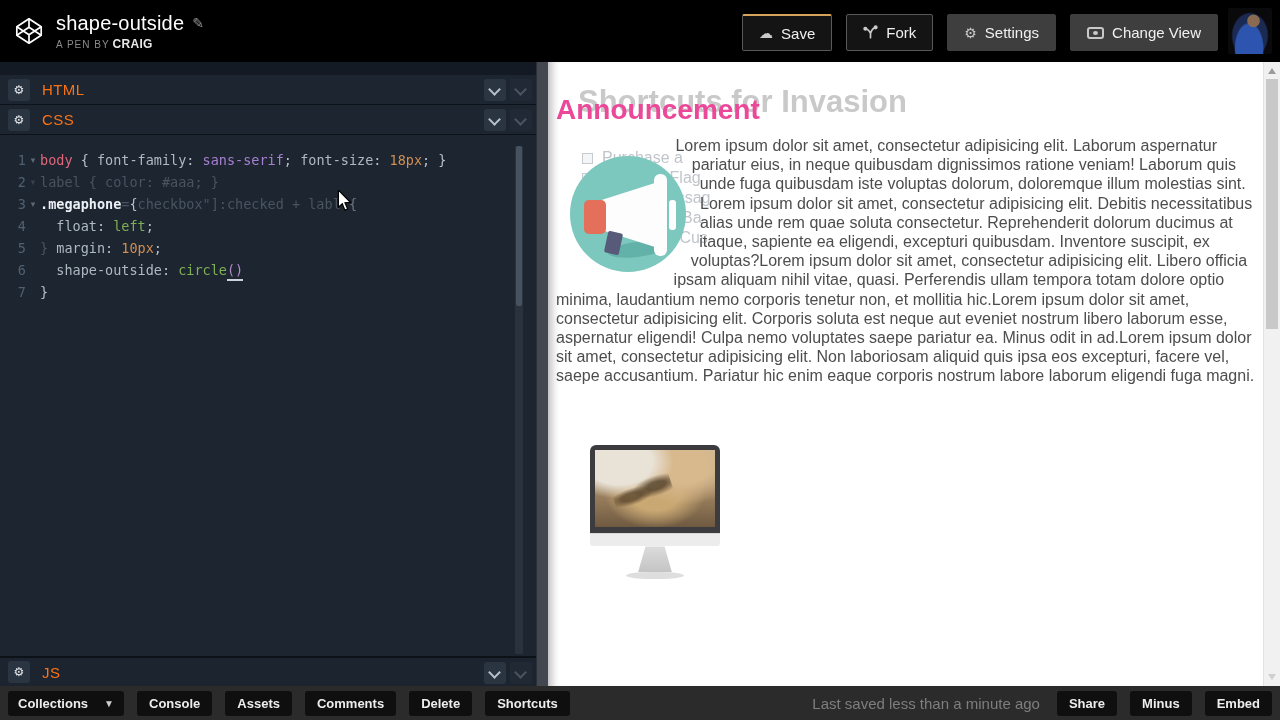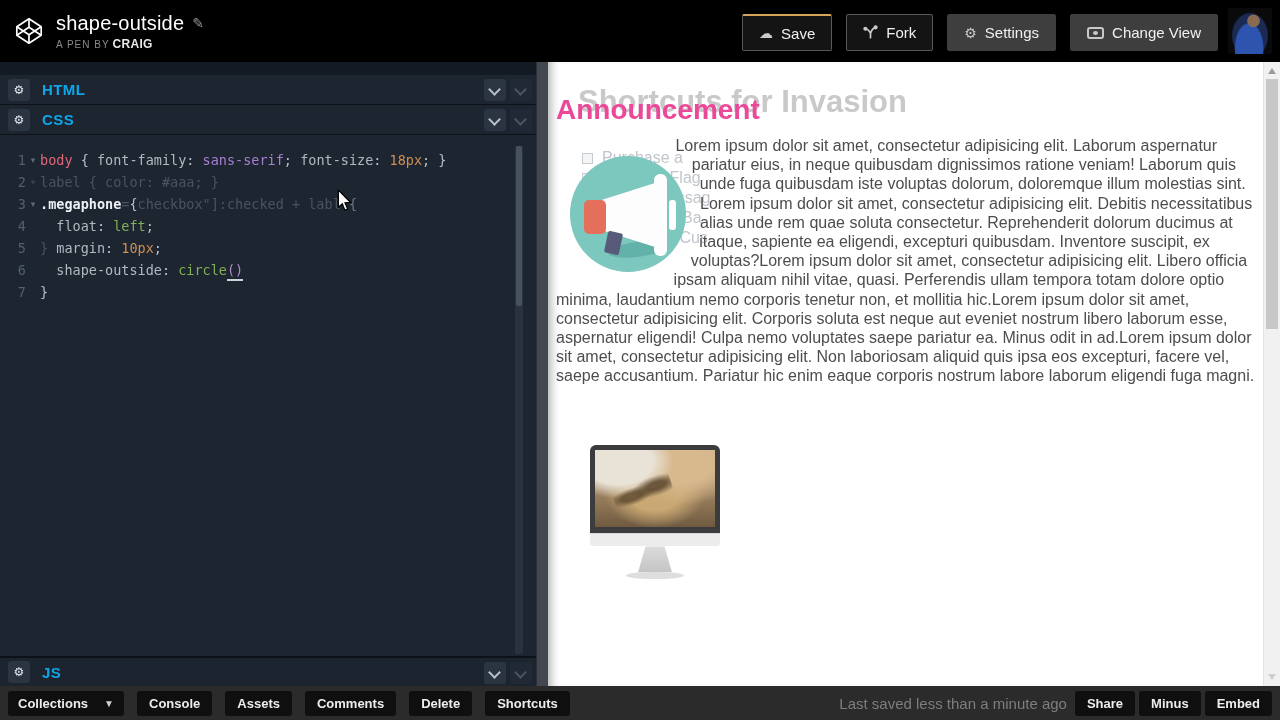--- a/index.html
+++ b/index.html
@@ -38,21 +38,21 @@
 
   
   .editor-panel { width:536px; background:#1d2531; display:flex; flex-direction:column; position:relative; }
   .top-strip { height:13px; background:#141a23; }
   .sec-row { height:30px; display:flex; align-items:center; position:relative;
              background:#1d2531; border-bottom:1px solid #0d1118; }
   .sec-row.js { border-bottom:none; border-top:2px solid #0d1118; background:#1c242f; }
   .gear-btn { width:22px; height:22px; margin-left:8px; border-radius:3px; background:#2b3542;
               display:flex; align-items:center; justify-content:center; cursor:pointer; }
   .gear-btn span { color:#e6e9ee; font-size:12px; font-family:"DejaVu Sans", sans-serif; }
-  .sec-label { margin-left:12px; color:#0ea5e9; font-weight:700; font-size:15px; letter-spacing:.4px; }
+  .sec-label { margin-left:12px; color:#f97316; font-weight:400; font-size:15px; letter-spacing:.4px; }
   .chev-btn { position:absolute; right:30px; top:4px; width:22px; height:22px; border-radius:3px;
               background:#2b3542; cursor:pointer; }
   .chev-btn::after { content:""; position:absolute; left:6px; top:6px; width:7px; height:7px;
                      border-right:2px solid #b7c0cb; border-bottom:2px solid #b7c0cb; transform:rotate(45deg); }
   .chev-btn.faint { right:4px; opacity:.3; }
 
   .code-area { flex:1; position:relative; padding-top:14px; font-family:"DejaVu Sans Mono", monospace;
                font-size:13.5px; overflow:hidden; }
   .code-line { display:flex; height:22px; line-height:22px; white-space:pre; }
   .ln { width:26px; text-align:right; color:#506070; flex:0 0 26px; }
@@ -148,21 +148,21 @@
   .pv-thumb { position:absolute; top:17px; left:2px; width:12px; height:250px; background:#c8c8c8; }
 
   
   .footer { height:34px; background:#2b2b2c; display:flex; align-items:center; padding:0 8px; gap:13px; }
   .fbtn { background:#0f0f0f; color:#ededed; font-size:13px; font-weight:700; padding:5px 12px;
           border-radius:3px; cursor:pointer; white-space:nowrap; }
   .fselect { background:#0f0f0f; color:#ededed; font-size:13px; font-weight:700; width:116px;
              padding:5px 10px; border-radius:3px; display:flex; justify-content:space-between;
              align-items:center; cursor:pointer; }
   .fselect .caret { color:#cfcfcf; font-size:10px; }
-  .f-right { margin-left:auto; display:flex; align-items:center; gap:4px; }
+  .f-right { margin-left:auto; display:flex; align-items:center; gap:13px; }
   .f-status { color:#7e7e7e; font-size:15px; margin-right:4px; }
 
   svg { display:block; }
 </style>
 </head>
 <body>
 
 <div class="header">
   <div class="logo-wrap">
     <svg viewBox="0 0 32 32" width="30" height="30" fill="none" stroke="#ffffff" stroke-width="1.8" stroke-linejoin="round">

